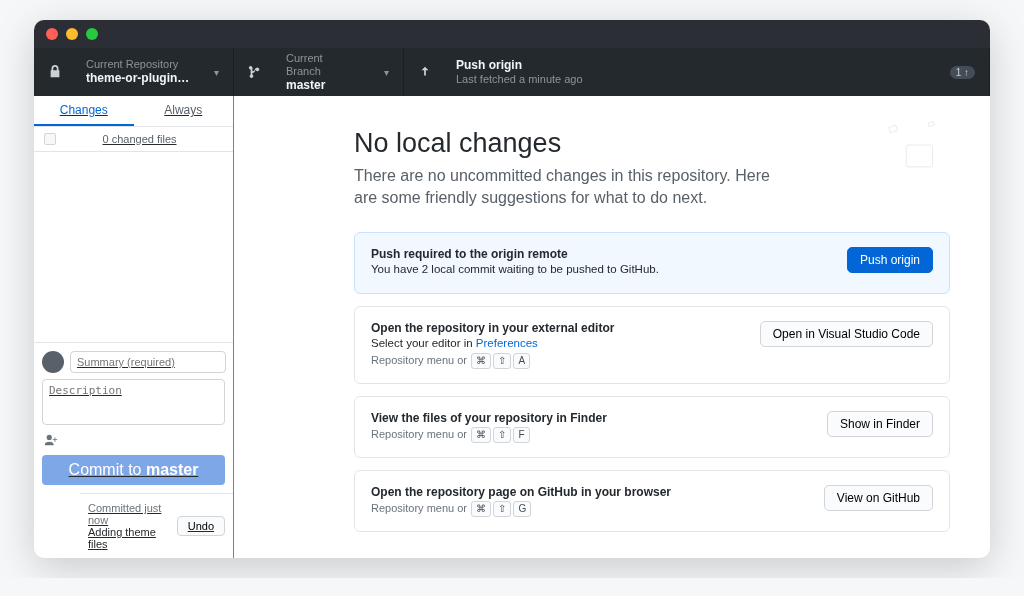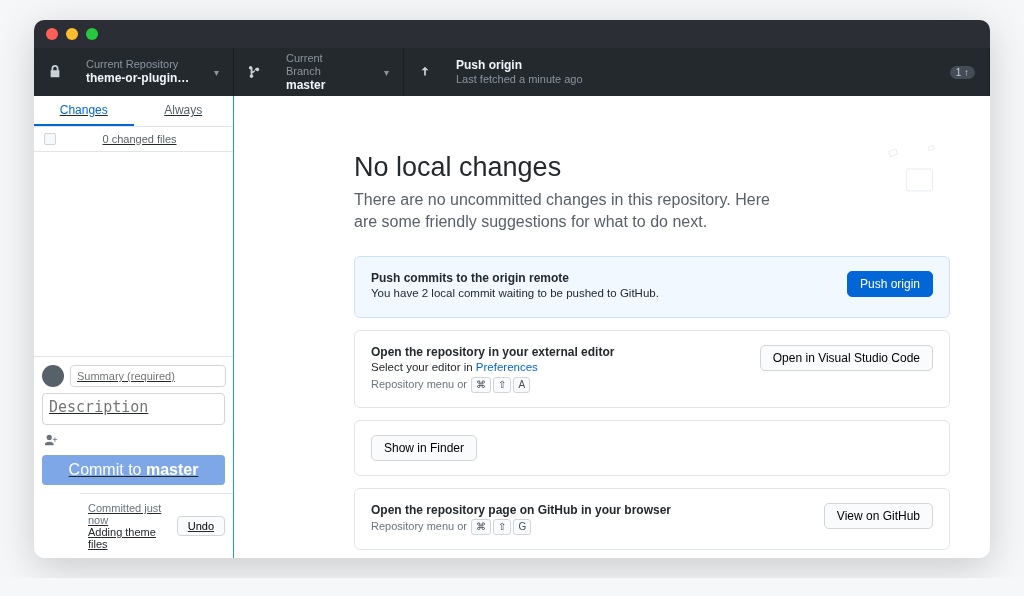--- a/index.html
+++ b/index.html
@@ -70,38 +70,38 @@
   .filecount { flex:1; text-align:center; font-size:11px; color:#586069; }
   .filelist { flex:1; }
   .commitbox { border-top:1px solid #e1e4e8; padding:8px; display:flex; flex-direction:column; gap:6px;justify-content:space-between; }
   .summary-row { display:flex; gap:6px; }
   .avatar { width:22px; height:22px; border-radius:50%; background:#586069; flex:none; }
   .summary-input {
     flex:1; border:1px solid #d1d5da; border-radius:4px; padding:4px 6px; font-size:11px;
     color:#6a737d;
   }
   .desc-input {
-    border:1px solid #d1d5da; border-radius:4px; padding:4px 6px; font-size:15px;
-    color:#6a737d; height:32px; resize:none;
+    border:1px solid #d1d5da; border-radius:4px; padding:4px 6px; font-size:11px;
+    color:#6a737d; height:46px; resize:none;
   }
   .coauthor { width:18px; height:18px; display:flex; align-items:center; justify-content:center; color:#6a737d; }
   .commit-btn {
     background:#7ea7e8; color:#fff; border:none; border-radius:4px;
     padding:6px 0; font-size:16px; cursor:pointer; text-align:center;
   }
   .commit-btn strong { font-weight:700; }
   .recent { border-top:1px solid #e1e4e8; padding:8px; display:flex; justify-content:space-between; align-items:center;margin-left:46px; }
   .recent-text { display:flex; flex-direction:column; font-size:11px; }
   .recent-label { color:#6a737d; }
   .recent-msg { color:#24292e; }
   .undo-btn {
     border:1px solid #d1d5da; background:#fafbfc; border-radius:4px; padding:3px 10px;
     font-size:11px; cursor:pointer;
   }
-  .main { flex:1; padding:32px 40px 26px 120px; overflow:auto; position:relative;margin-top:24px; }
+  .main { flex:1; padding:32px 40px 26px 120px; overflow:auto; position:relative; }
   .hero { margin-bottom:22px; position:relative; }
   .hero h1 { font-size:27px; font-weight:400; color:#24292e; margin-bottom:6px; }
   .hero p { font-size:16px; color:#586069; max-width:420px; line-height:1.4; }
   .hero-deco {
     position:absolute; right:0; top:-18px; width:70px; height:70px; opacity:.5;
   }
   .card {
     border:1px solid #e1e4e8; border-radius:6px; padding:14px 16px;
     margin-bottom:12px; display:flex; justify-content:space-between; align-items:flex-start;
     gap:16px; background:#fff;
@@ -207,34 +207,38 @@
               <rect x="30" y="40" width="30" height="25" rx="2"></rect>
               <path d="M10 20l8-3 2 6-8 3zM55 15l6-2 1 4-6 2z"></path>
             </g>
           </svg>
         <h1>No local changes</h1>
         <p>There are no uncommitted changes in this repository. Here are some friendly suggestions for what to do next.</p>
       </div>
       <div id="cards">
           <div class="card highlight">
             <div class="card-text">
-              <h3>Push commits to the origin remote</h3>
+              <h3>Push required to the origin remote</h3>
               <p>You have 2 local commit waiting to be pushed to GitHub.</p>
             </div>
             <button class="card-btn primary">Push origin</button>
           </div>
           <div class="card">
             <div class="card-text">
               <h3>Open the repository in your external editor</h3>
               <p>Select your editor in <a href="#">Preferences</a></p>
               <div class="hint">Repository menu or <span class="kbd">⌘</span><span class="kbd">⇧</span><span class="kbd">A</span></div>
             </div>
             <button class="card-btn">Open in Visual Studio Code</button>
           </div>
           <div class="card">
+            <div class="card-text">
+              <h3>View the files of your repository in Finder</h3>
+              <div class="hint">Repository menu or <span class="kbd">⌘</span><span class="kbd">⇧</span><span class="kbd">F</span></div>
+            </div>
             <button class="card-btn">Show in Finder</button>
           </div>
           <div class="card">
             <div class="card-text">
               <h3>Open the repository page on GitHub in your browser</h3>
               <div class="hint">Repository menu or <span class="kbd">⌘</span><span class="kbd">⇧</span><span class="kbd">G</span></div>
             </div>
             <button class="card-btn">View on GitHub</button>
           </div>
         </div>

